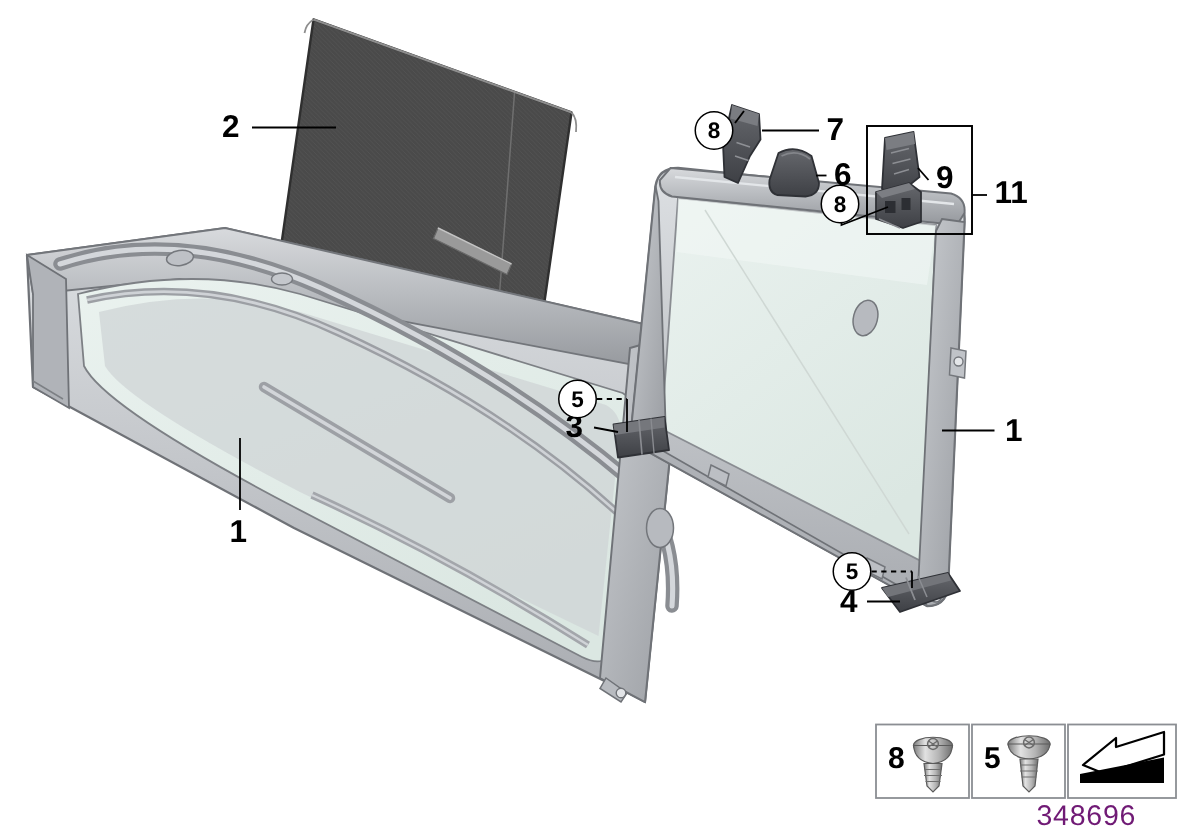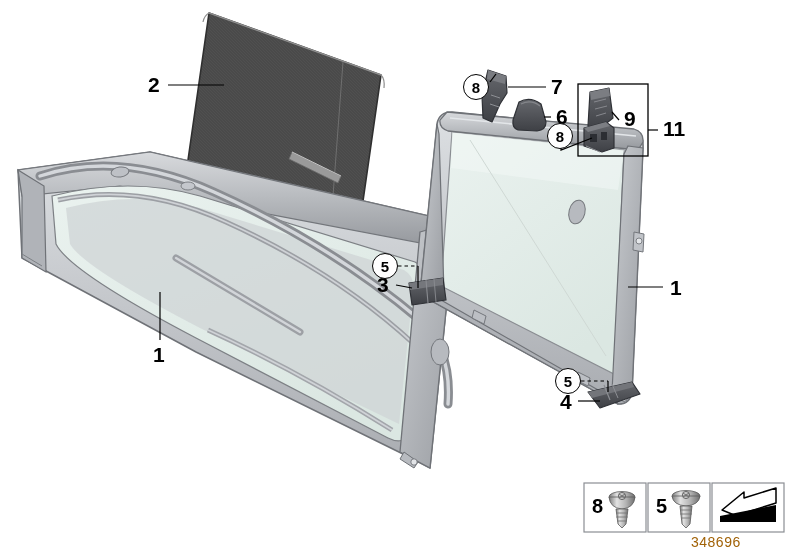--- a/index.html
+++ b/index.html
@@ -9,21 +9,21 @@
   #stage svg{position:absolute;left:0;top:0;}
   .callout{position:absolute;font-weight:bold;color:#000;
            font-family:"Liberation Sans", sans-serif;
            line-height:1;user-select:none;}
   .cnum{font-size:21px;}
   .circ{position:absolute;width:26px;height:26px;border:1.6px solid #000;
         border-radius:50%;background:#fff;display:flex;align-items:center;
         justify-content:center;font-weight:bold;font-size:15px;color:#000;
         font-family:"Liberation Sans", sans-serif;box-sizing:border-box;}
   .legend-num{position:absolute;font-weight:bold;font-size:20px;color:#000;}
-  .partnum{position:absolute;font-size:14px;color:#a16207;letter-spacing:.5px;}
+  .partnum{position:absolute;font-size:19px;color:#701a75;letter-spacing:.5px;}
 </style>
 </head>
 <body>
 
 <div id="stage">
 
 <svg width="800" height="560" viewBox="0 0 800 560">
   <defs>
     <linearGradient id="gFrame" x1="0" y1="0" x2="0" y2="1">
       <stop offset="0" stop-color="#d8dadd"></stop>

